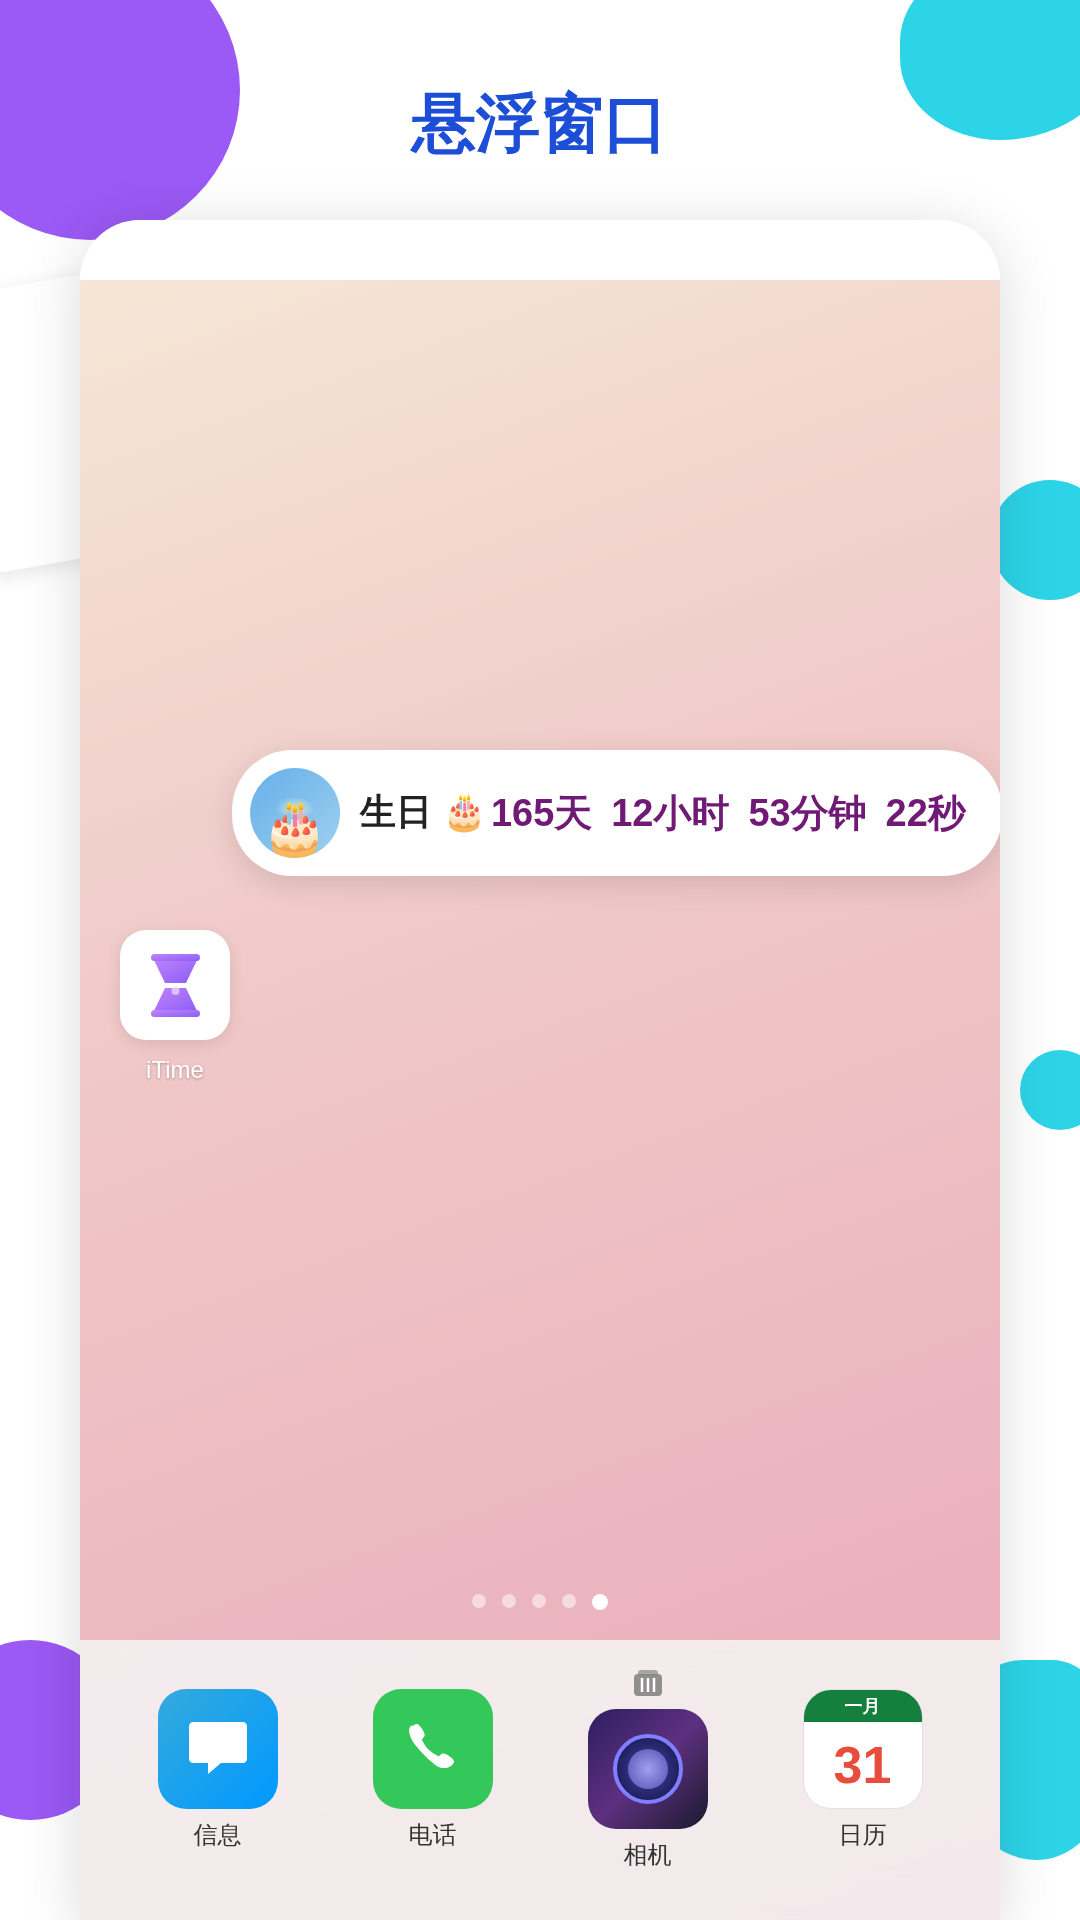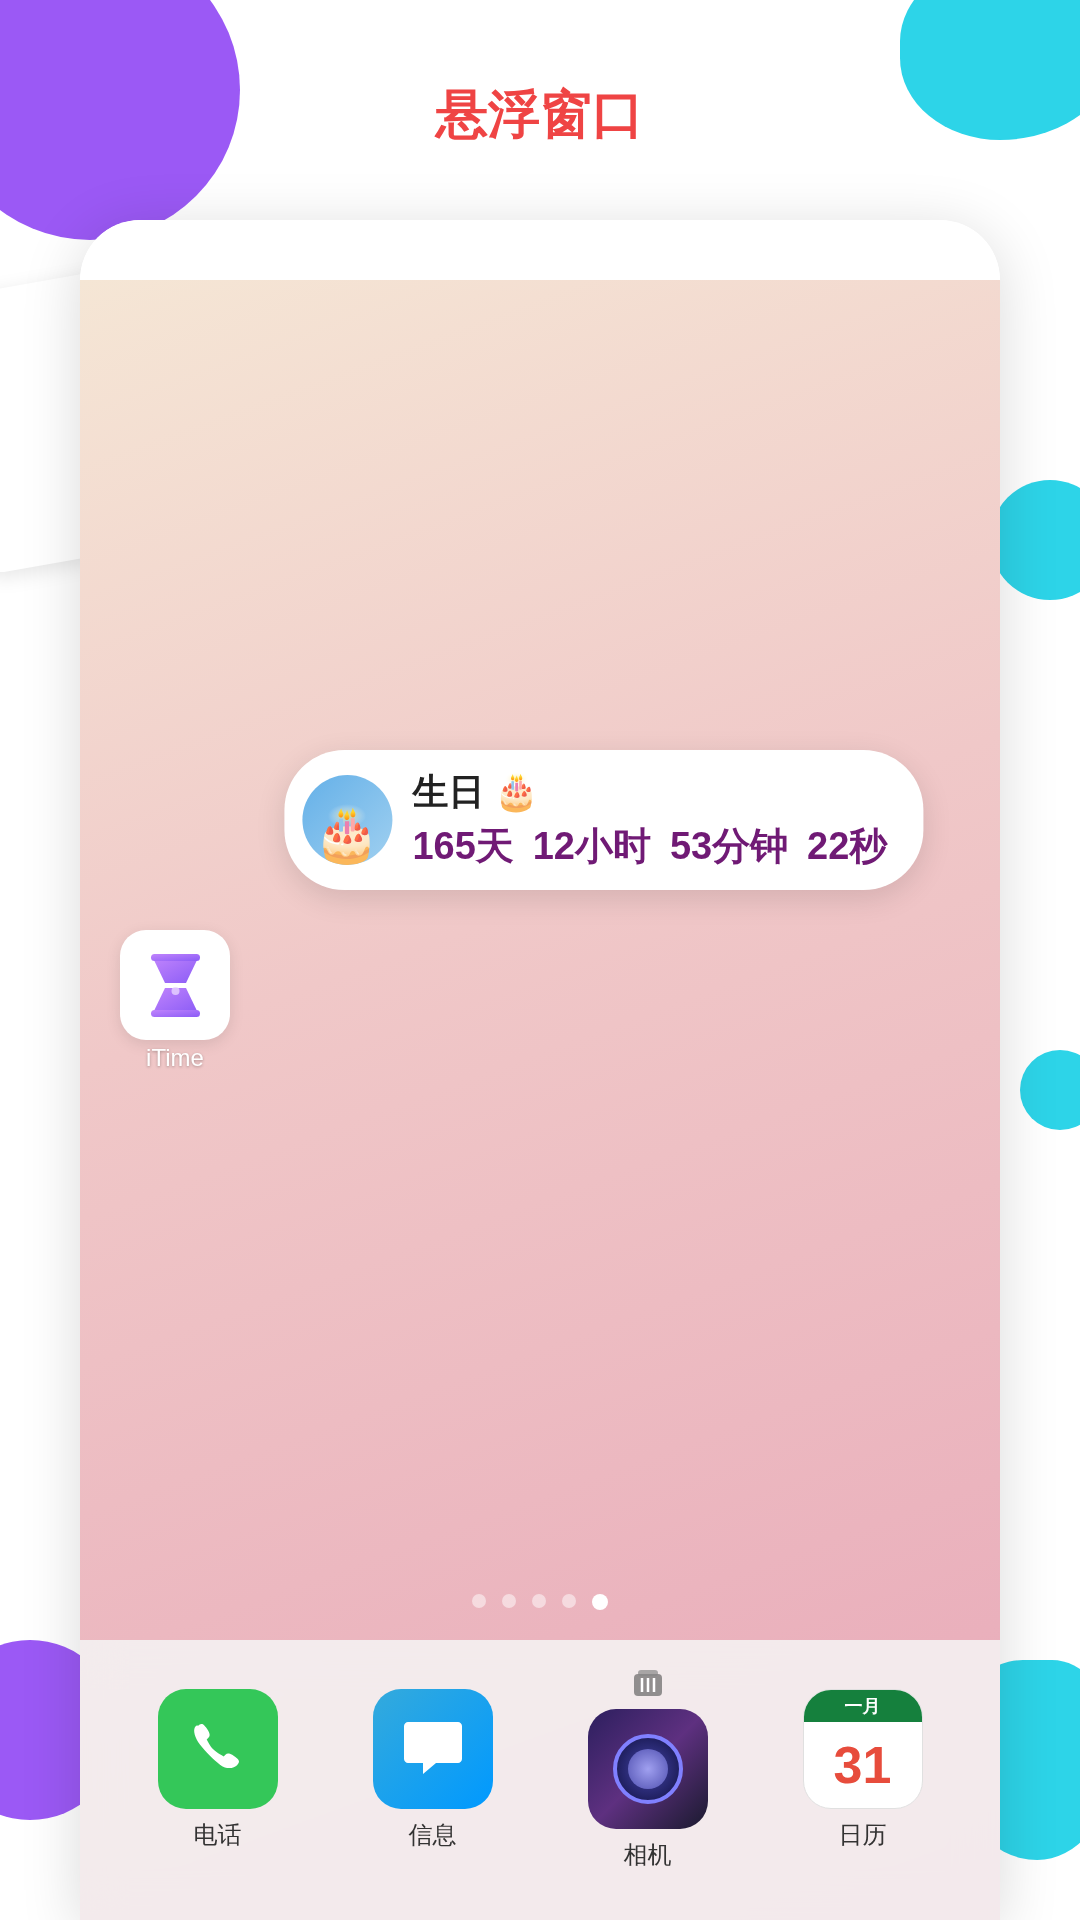--- a/index.html
+++ b/index.html
@@ -88,23 +88,23 @@
     
     .page-title-container {
       position: absolute;
       top: 80px;
       left: 0;
       right: 0;
       text-align: center;
       z-index: 10;
     }
     .page-title {
-      font-size: 52px;
+      font-size: 64px;
       font-weight: 700;
-      color: #ef4444;
+      color: #1d4ed8;
     }
 
     
     .phone-mockup {
       position: absolute;
       top: 220px;
       left: 80px;
       right: 80px;
       bottom: 0;
       background: white;
@@ -161,21 +161,21 @@
     }
 
     .widget-avatar-cake {
       font-size: 54px;
       line-height: 1;
       margin-bottom: 4px;
     }
 
     .widget-text-block {
       display: flex;
-      flex-direction: column;
+      flex-direction: row;
       gap: 4px;
     }
 
     .widget-title {
       font-size: 36px;
       font-weight: 600;
       color: #222;
     }
 
     .widget-countdown {
@@ -194,21 +194,21 @@
       position: absolute;
       top: 650px;
       left: 40px;
       z-index: 15;
     }
 
     .app-icon-item {
       display: flex;
       flex-direction: column;
       align-items: center;
-      gap: 4px;
+      gap: 16px;
     }
 
     .app-icon-box {
       width: 110px;
       height: 110px;
       border-radius: 26px;
       background: white;
       display: flex;
       align-items: center;
       justify-content: center;
@@ -425,35 +425,35 @@
       <div class="dot"></div>
       <div class="dot"></div>
       <div class="dot"></div>
       <div class="dot"></div>
       <div class="dot active"></div>
     </div>
 
     <div class="dock">
 
       <div class="dock-item">
+        <div class="messages-icon">
+          <svg width="70" height="70" viewBox="0 0 70 70">
+            <path d="M10 8C10 8 60 8 60 8C62 8 64 10 64 12L64 45C64 47 62 49 60 49L38 49L25 60L25 49L10 49C8 49 6 47 6 45L6 12C6 10 8 8 10 8Z" fill="white"></path>
+          </svg>
+        </div>
+        <span class="dock-label">信息</span>
+      </div>
+
+      <div class="dock-item">
         <div class="dock-icon icon-phone">
           <svg width="60" height="60" viewBox="0 0 60 60">
             <path d="M12 8C12 8 14 6 16 6C18 6 20 8 24 14C26 18 26 20 24 22L22 24C22 24 26 32 30 36C34 40 42 44 42 44L44 42C46 40 48 40 52 42C58 46 60 48 60 50C60 52 58 54 58 54C54 58 46 60 38 54C30 48 20 38 14 30C8 22 6 14 8 10C10 6 12 8 12 8Z" fill="white" transform="translate(0,0) scale(0.85)"></path>
           </svg>
         </div>
         <span class="dock-label">电话</span>
-      </div>
-
-      <div class="dock-item">
-        <div class="messages-icon">
-          <svg width="70" height="70" viewBox="0 0 70 70">
-            <path d="M10 8C10 8 60 8 60 8C62 8 64 10 64 12L64 45C64 47 62 49 60 49L38 49L25 60L25 49L10 49C8 49 6 47 6 45L6 12C6 10 8 8 10 8Z" fill="white"></path>
-          </svg>
-        </div>
-        <span class="dock-label">信息</span>
       </div>
 
       <div class="dock-item">
         <div style="display:flex;flex-direction:column;align-items:center;gap:10px;">
 
           <div style="width:50px;height:30px;display:flex;align-items:center;justify-content:center;">
             <svg width="36" height="28" viewBox="0 0 36 28">
               <rect x="4" y="4" width="28" height="22" rx="4" fill="#666" opacity="0.7"></rect>
               <rect x="8" y="0" width="20" height="6" rx="3" fill="#888" opacity="0.7"></rect>
               <line x1="12" y1="8" x2="12" y2="22" stroke="white" stroke-width="2.5"></line>

